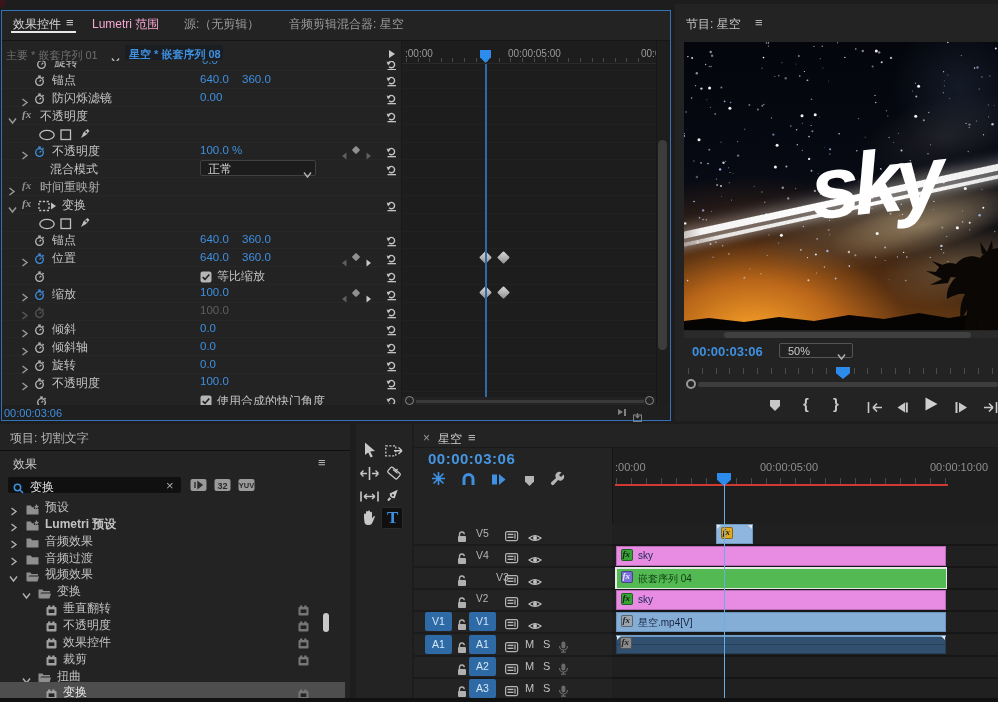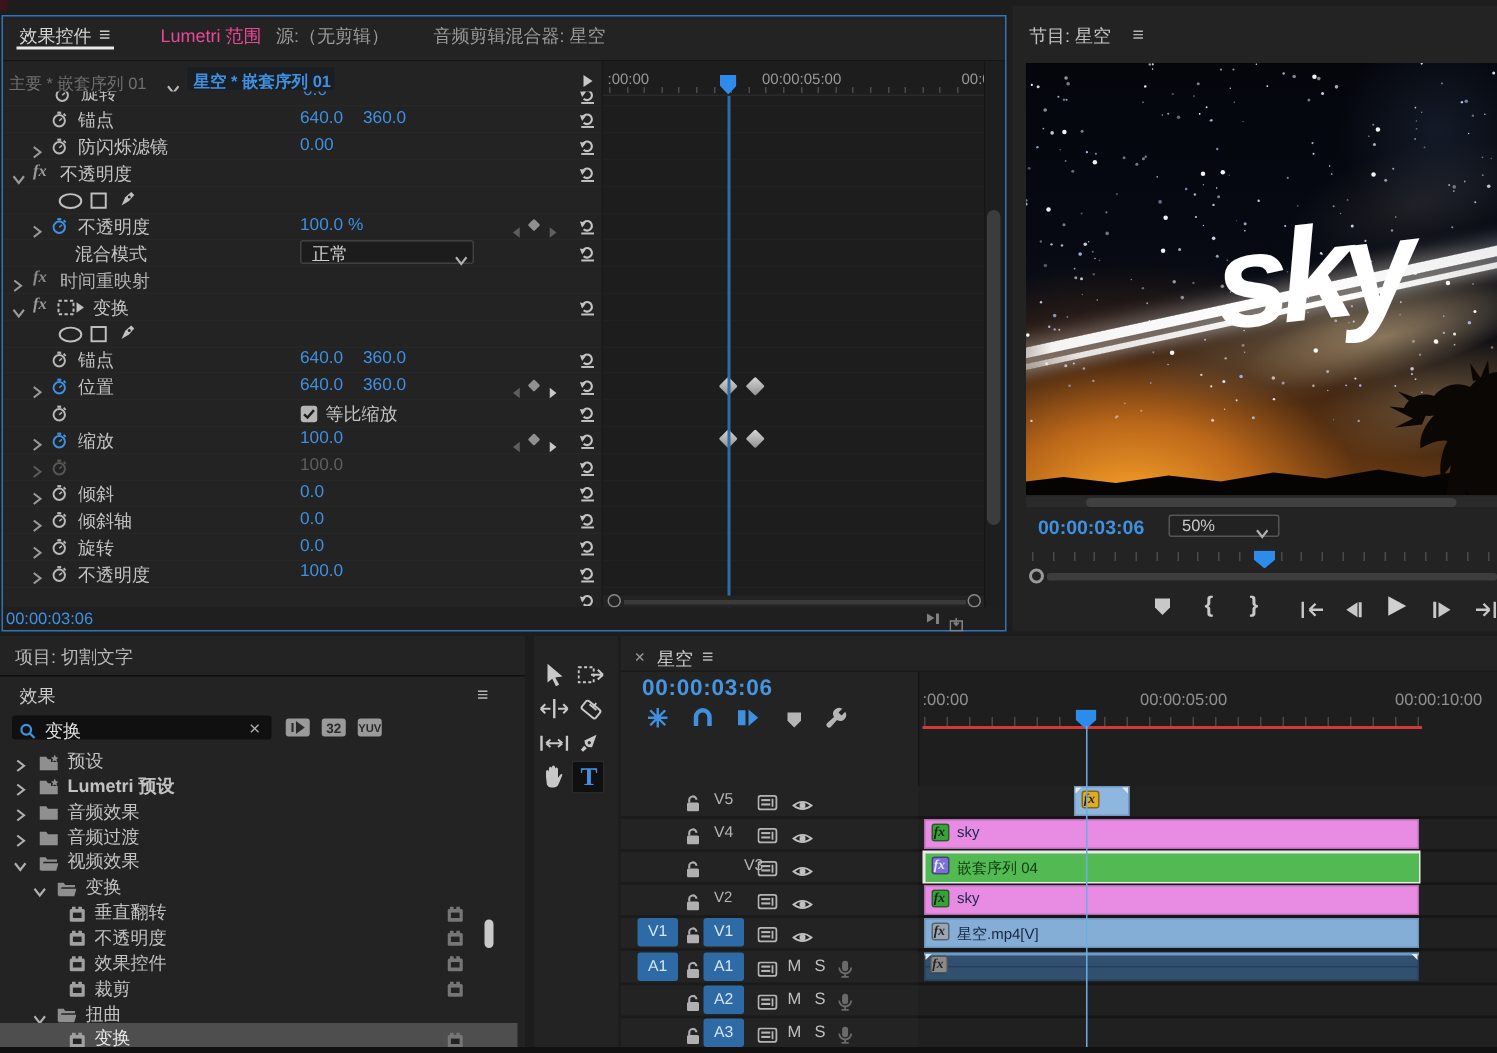--- a/index.html
+++ b/index.html
@@ -1,29 +1,29 @@
 <!DOCTYPE html>
 <html><head><meta charset="utf-8"><style>html,body{margin:0;padding:0;background:#161616;}*{box-sizing:border-box;font-family:"Liberation Sans",sans-serif;}#app{position:relative;width:998px;height:702px;overflow:hidden;background:#1d1d1d;}</style></head><body>
 <div id="app">
     <div style="position:absolute;left:0px;top:0px;width:5px;height:7px;background:#3a1418"></div>
     <div style="position:absolute;left:1px;top:10px;width:670px;height:411px;background:#232323;border:1px solid #3272b8"></div>
     <div style="position:absolute;left:13px;top:16px;font-size:12px;color:#d6d6d6;font-weight:normal;white-space:nowrap;">效果控件</div>
     <div style="position:absolute;left:66px;top:15px;font-size:13px;color:#c8c8c8;font-weight:normal;white-space:nowrap;">≡</div>
     <div style="position:absolute;left:11px;top:31px;width:65px;height:2px;background:#e8e8e8"></div>
-    <div style="position:absolute;left:92px;top:16px;font-size:12px;color:#ec4899;font-weight:normal;white-space:nowrap;margin-left:15px;">Lumetri 范围</div>
+    <div style="position:absolute;left:92px;top:16px;font-size:12px;color:#f9a8d4;font-weight:normal;white-space:nowrap;">Lumetri 范围</div>
     <div style="position:absolute;left:184px;top:16px;font-size:12px;color:#9b9b9b;font-weight:normal;white-space:nowrap;">源:（无剪辑）</div>
     <div style="position:absolute;left:289px;top:16px;font-size:12px;color:#9b9b9b;font-weight:normal;white-space:nowrap;">音频剪辑混合器: 星空</div>
     <div style="position:absolute;left:2px;top:40px;width:668px;height:1px;background:#161616"></div>
     <div style="position:absolute;left:2px;top:41px;width:668px;height:21px;background:#232323"></div>
     <div style="position:absolute;left:6px;top:48px;font-size:11px;color:#6f6f6f;font-weight:normal;white-space:nowrap;">主要 * 嵌套序列 01</div>
     <div style="position:absolute;left:111px;top:51px"><svg style="" width="9" height="8" viewBox="0 0 9 8">
         <path d="M1 1.5 L4.5 6 L8 1.5" fill="none" stroke="#b5b5b5" stroke-width="1.4"></path>
       </svg></div>
     <div style="position:absolute;left:125px;top:45px;width:98px;height:15px;background:#1a1d21"></div>
-    <div style="position:absolute;left:129px;top:47px;font-size:11px;color:#3f90e0;font-weight:bold;white-space:nowrap;">星空 * 嵌套序列 01</div>
+    <div style="position:absolute;left:129px;top:47px;font-size:11px;color:#3f90e0;font-weight:bold;white-space:nowrap;">星空 * 嵌套序列 08</div>
     <div style="position:absolute;left:389px;top:50px;width:0;height:0;border-left:6px solid #c8c8c8;border-top:4px solid transparent;border-bottom:4px solid transparent"></div>
     <div style="position:absolute;left:402px;top:41px;width:254px;height:364px;background:#1d1d1d"></div>
     <div style="position:absolute;left:401px;top:41px;width:1px;height:364px;background:#191919"></div>
     <div style="position:absolute;left:405px;top:48px;font-size:10px;color:#9a9a9a;font-weight:normal;white-space:nowrap;">:00:00</div>
     <div style="position:absolute;left:508px;top:48px;font-size:10px;color:#9a9a9a;font-weight:normal;white-space:nowrap;">00:00:05:00</div>
     <div style="position:absolute;left:641px;top:48px;font-size:10px;color:#9a9a9a;font-weight:normal;white-space:nowrap;">00:0</div>
     <div style="position:absolute;left:406.0px;top:58px;width:1px;height:4px;background:#4a4a4a"></div>
     <div style="position:absolute;left:417.6px;top:58px;width:1px;height:4px;background:#4a4a4a"></div>
     <div style="position:absolute;left:429.2px;top:58px;width:1px;height:4px;background:#4a4a4a"></div>
     <div style="position:absolute;left:440.8px;top:58px;width:1px;height:4px;background:#4a4a4a"></div>
@@ -371,20 +371,33 @@
         <rect x="8.2" y="1.8" width="1.9" height="1.2" fill="#b8b8b8" transform="rotate(45 9 2.4)"></rect>
         <path d="M5.5 6.5 L7.3 4.9" stroke="#b8b8b8" stroke-width="1.1"></path>
       </svg></div>
     <div style="position:absolute;left:52px;top:374.8px;font-size:12px;color:#c4c4c4;font-weight:normal;white-space:nowrap;">不透明度</div>
     <div style="position:absolute;left:200px;top:375.3px;font-size:11.5px;color:#3f90e0;font-weight:normal;white-space:nowrap;">100.0</div>
     <div style="position:absolute;left:386px;top:375.8px"><svg style="" width="12" height="12" viewBox="0 0 12 12">
         <path d="M2.2 5.2 A3.2 3.2 0 1 1 3.1 7.8" fill="none" stroke="#c3c3c3" stroke-width="1.4"></path>
         <path d="M0.6 2.6 L4.6 3.4 L2.1 6.6 Z" fill="#c3c3c3"></path>
         <rect x="1.5" y="10" width="8.5" height="1.3" fill="#c3c3c3"></rect>
       </svg></div>
+    <div style="position:absolute;left:2px;top:390.70000000000005px;width:398px;height:14.299999999999955px;overflow:hidden;background:#232323">
+      <div style="position:absolute;left:34px;top:3px"><svg style="" width="11" height="12" viewBox="0 0 11 12">
+          <circle cx="5.5" cy="6.5" r="3.8" fill="none" stroke="#b8b8b8" stroke-width="1.3"></circle>
+          <rect x="4.2" y="0.4" width="2.6" height="1.5" fill="#b8b8b8"></rect>
+          <rect x="8.2" y="1.8" width="1.9" height="1.2" fill="#b8b8b8" transform="rotate(45 9 2.4)"></rect>
+          <path d="M5.5 6.5 L7.3 4.9" stroke="#b8b8b8" stroke-width="1.1"></path>
+        </svg></div>
+      <div style="position:absolute;left:198px;top:2.5px"><svg style="" width="12" height="12" viewBox="0 0 12 12">
+          <rect x="0.5" y="0.5" width="11" height="11" rx="2" fill="#b5b5b5"></rect>
+          <path d="M2.7 6.2 L5 8.4 L9.3 3.4" fill="none" stroke="#1d1d1d" stroke-width="1.6"></path>
+        </svg></div>
+      <div style="position:absolute;left:215px;top:2px;font-size:12px;color:#c4c4c4;font-weight:normal;white-space:nowrap;">使用合成的快门角度</div>
+    </div>
     <div style="position:absolute;left:386px;top:390.70000000000005px;width:14px;height:13.299999999999955px;overflow:hidden">
       <div style="position:absolute;left:0px;top:3px"><svg style="" width="12" height="12" viewBox="0 0 12 12">
           <path d="M2.2 5.2 A3.2 3.2 0 1 1 3.1 7.8" fill="none" stroke="#c3c3c3" stroke-width="1.4"></path>
           <path d="M0.6 2.6 L4.6 3.4 L2.1 6.6 Z" fill="#c3c3c3"></path>
           <rect x="1.5" y="10" width="8.5" height="1.3" fill="#c3c3c3"></rect>
         </svg></div>
     </div>
     <div style="position:absolute;left:485px;top:64px;width:1.6px;height:341px;background:#2e6ca8"></div>
     <div style="position:absolute;left:480px;top:50px;width:11px;height:13px;background:#2d8ceb;clip-path:polygon(0 0,100% 0,100% 55%,50% 100%,0 55%)"></div>
     <div style="position:absolute;left:402px;top:397px;width:254px;height:8px;background:#232323"></div>

